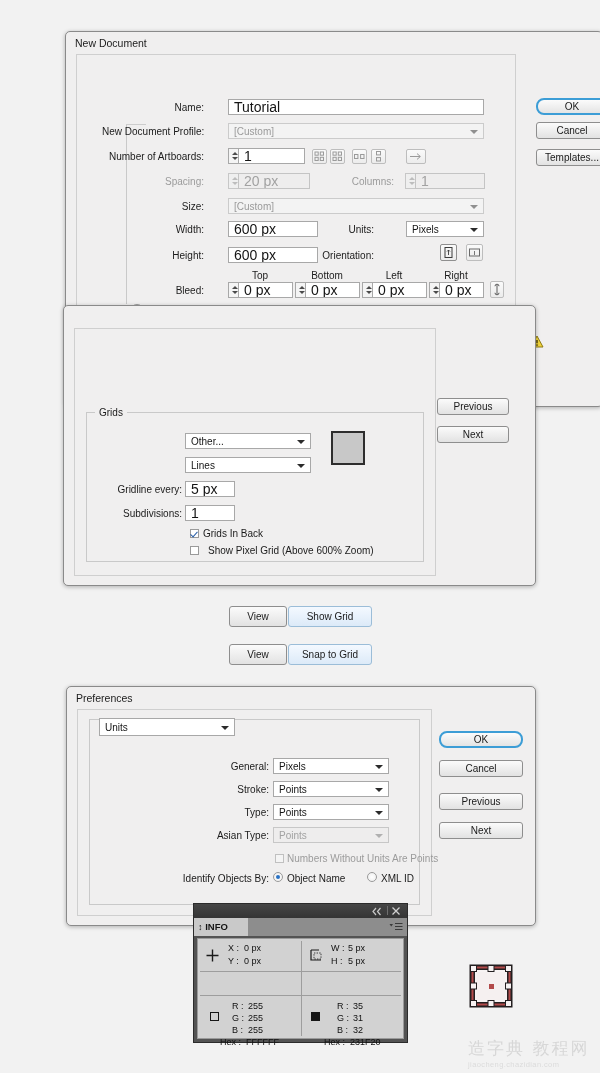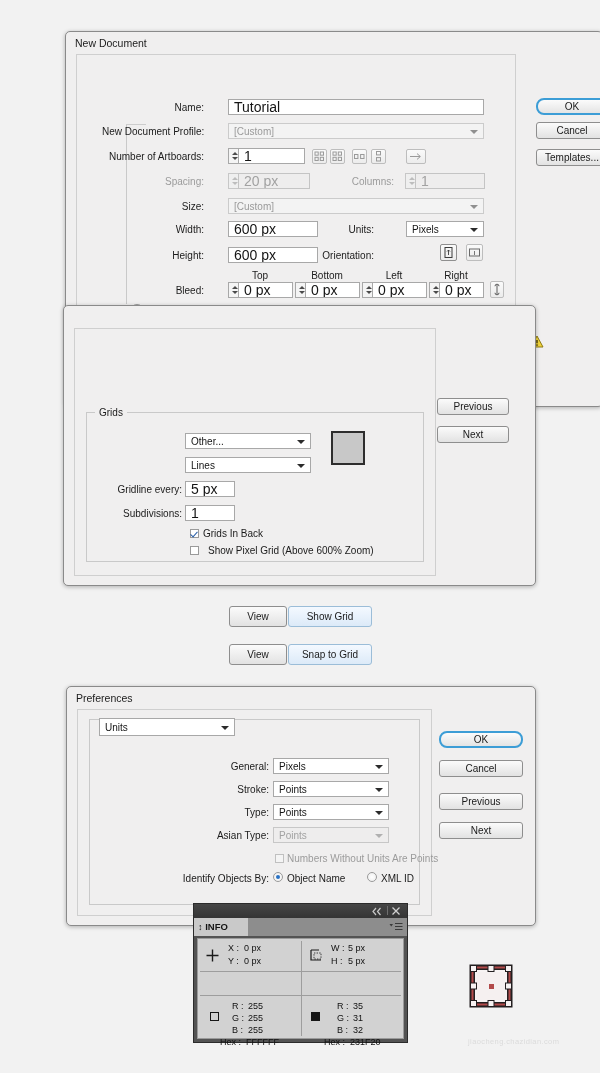--- a/index.html
+++ b/index.html
@@ -520,14 +520,15 @@
         <rect x="37.5" y="20" width="6" height="6"></rect>
       <rect x="2.5" y="37.5" width="6" height="6"></rect>
         <rect x="20" y="37.5" width="6" height="6"></rect>
         <rect x="37.5" y="37.5" width="6" height="6"></rect>
     </g>
     <rect x="21" y="21" width="5" height="5" fill="#b24a4a"></rect>
   </svg>
 </div>
 
 <div class="watermark" style="left:468px;top:1037px;">
+  <div class="wm-top">造字典 教程网</div>
   <div class="wm-bot">jiaocheng.chazidian.com</div>
 </div>
 
 </body></html>

